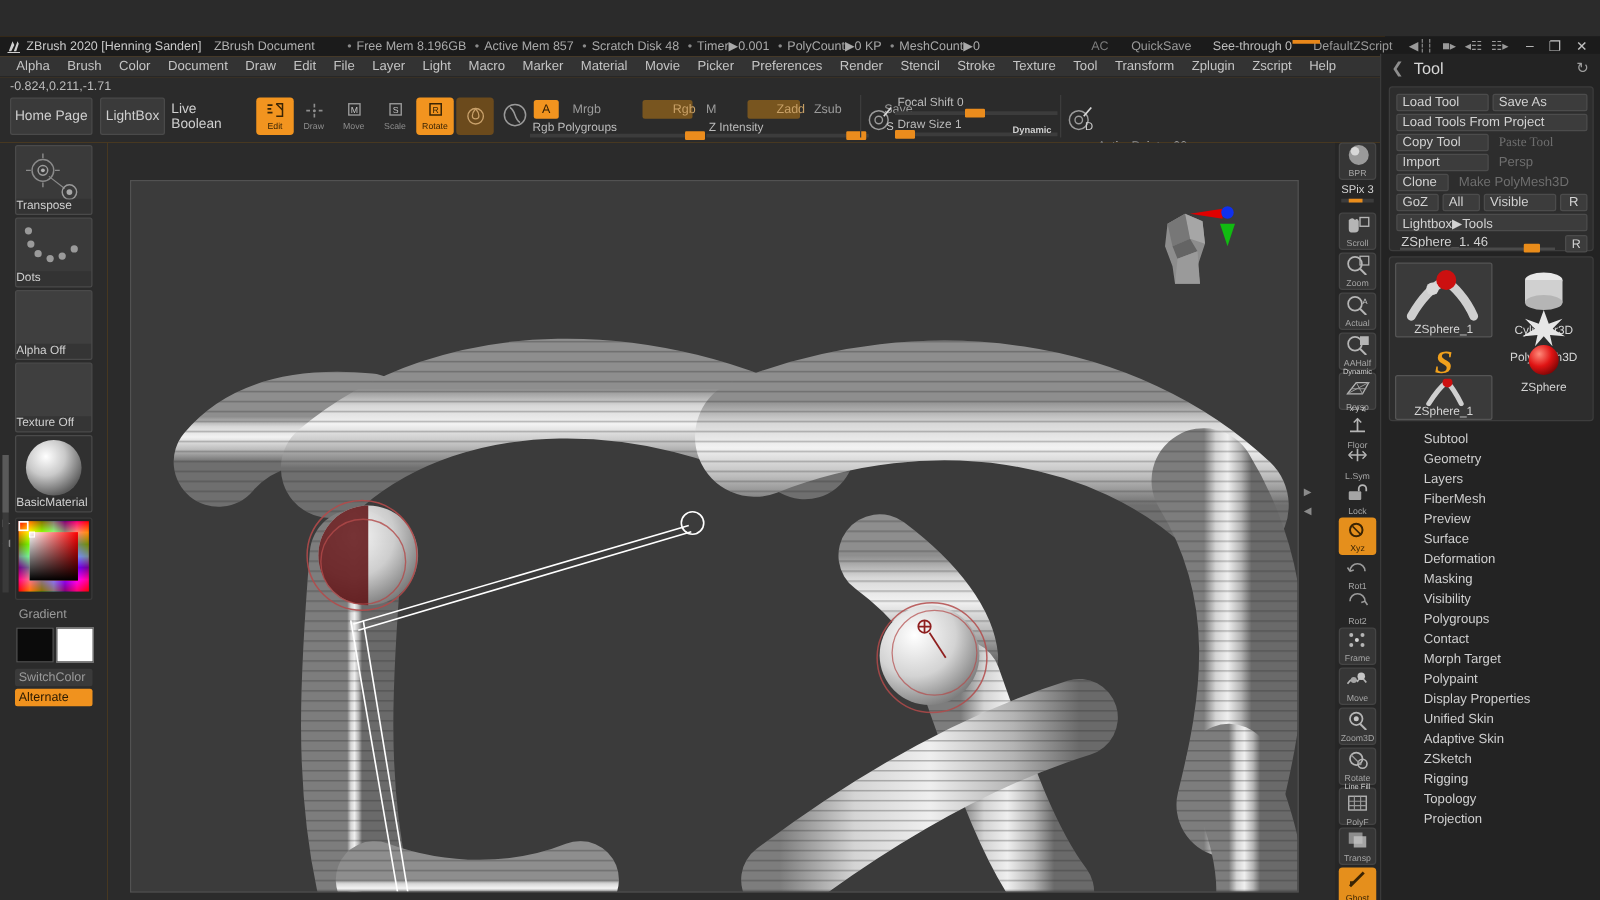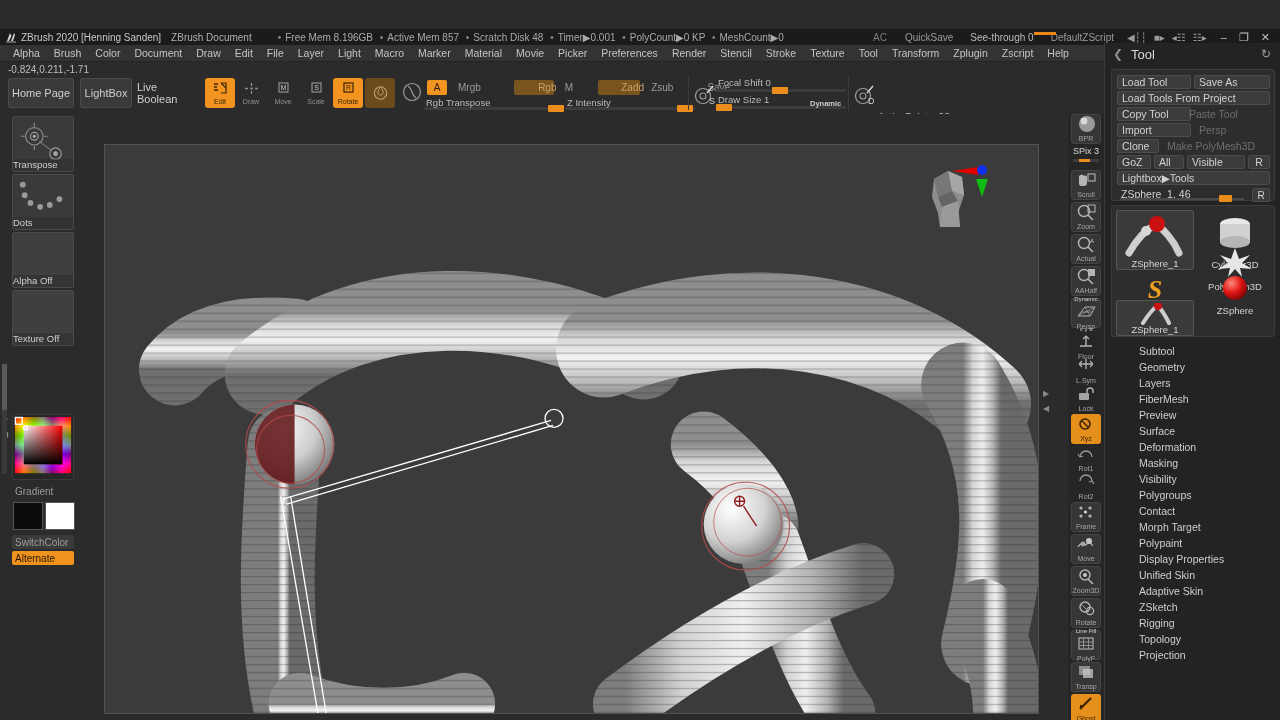--- a/index.html
+++ b/index.html
@@ -320,21 +320,21 @@
       <span class="pill on" style="width:20px;">A</span>
       <span class="pill tx">Mrgb</span>
       <span class="pill o2" style="width:40px; margin-left:22px;">Rgb</span>
       <span class="pill tx">M</span>
       <span class="pill o2" style="width:42px; margin-left:14px;">Zadd</span>
       <span class="pill tx">Zsub</span>
       <span class="pill tx" style="margin-left:18px;">Save</span>
     </div>
 
     <div class="slider" style="left:424px; top:36px; width:140px;">
-      <span class="cap">Rgb Transpose</span>
+      <span class="cap">Rgb Polygroups</span>
       <span class="track"></span>
         <span class="knob" style="left:124px;"></span>
     </div>
     <div class="slider" style="left:565px; top:36px; width:130px;">
       <span class="cap">Z Intensity</span>
       <span class="track"></span>
         <span class="knob" style="left:112px;"></span>
     </div>
     <div class="slider" style="left:700px; top:50px; width:24px;">
       <span class="track" style="background:transparent;"></span>
@@ -406,20 +406,33 @@
     </div>
 
     <div class="lcell" style="top:118px; height:56px; background:#3f3f3f;">
       <span class="cap">Alpha Off</span>
     </div>
 
     <div class="lcell" style="top:176px; height:56px; background:#3f3f3f;">
       <span class="cap">Texture Off</span>
     </div>
 
+    <div class="lcell" style="top:234px; height:62px; background:#303030;">
+      <svg class="lthumb" viewBox="0 0 62 62">
+        <defs>
+            <radialGradient id="mg" cx="36%" cy="30%" r="72%">
+          <stop offset="0%" stop-color="#ffffff"></stop>
+              <stop offset="48%" stop-color="#c9c9c9"></stop>
+          <stop offset="100%" stop-color="#5c5c5c"></stop>
+            </radialGradient>
+          </defs>
+        <circle cx="31" cy="26" r="23" fill="url(#mg)"></circle>
+      </svg>
+      <span class="cap">BasicMaterial</span>
+    </div>
 
     <div class="lcell" style="top:300px; height:66px; padding:0; background:#262626; border-color:#3a3a3a;">
       <svg class="lthumb" viewBox="0 0 62 66">
         <defs>
           <linearGradient id="hx" x1="0" y1="0" x2="1" y2="0">
             <stop offset="0%" stop-color="#ff0000"></stop>
               <stop offset="16%" stop-color="#ffff00"></stop>
             <stop offset="33%" stop-color="#00ff00"></stop>
               <stop offset="50%" stop-color="#00ffff"></stop>
             <stop offset="66%" stop-color="#0000ff"></stop>
@@ -744,21 +757,21 @@
       <span class="back">❮</span>
       <span class="ttl">Tool</span>
       <span class="circ">↻</span>
     </div>
 
     <div class="rbox" style="top:26px; height:132px;">
       <div class="rbtn a" style="left:5px; top:5px; width:74px;">Load Tool</div>
       <div class="rbtn a" style="left:82px; top:5px; width:76px;">Save As</div>
       <div class="rbtn a" style="left:5px; top:21px; width:153px;">Load Tools From Project</div>
       <div class="rbtn a" style="left:5px; top:37px; width:74px;">Copy Tool</div>
-      <div class="rbtn d" style="left:72px; top:37px; width:76px;">Paste Tool</div>
+      <div class="rbtn d" style="left:82px; top:37px; width:76px;font-family:Liberation Serif, serif;">Paste Tool</div>
       <div class="rbtn a" style="left:5px; top:53px; width:74px;">Import</div>
       <div class="rbtn d" style="left:82px; top:53px; width:76px;">Persp</div>
       <div class="rbtn a" style="left:5px; top:69px; width:42px;">Clone</div>
       <div class="rbtn d" style="left:50px; top:69px; width:108px;">Make PolyMesh3D</div>
       <div class="rbtn a" style="left:5px; top:85px; width:34px;">GoZ</div>
       <div class="rbtn a" style="left:42px; top:85px; width:30px;">All</div>
       <div class="rbtn a" style="left:75px; top:85px; width:58px;">Visible</div>
       <div class="rbtn a" style="left:136px; top:85px; width:22px; justify-content:center; padding-left:0;">R</div>
       <div class="rbtn a" style="left:5px; top:101px; width:153px;">Lightbox▶Tools</div>
 

